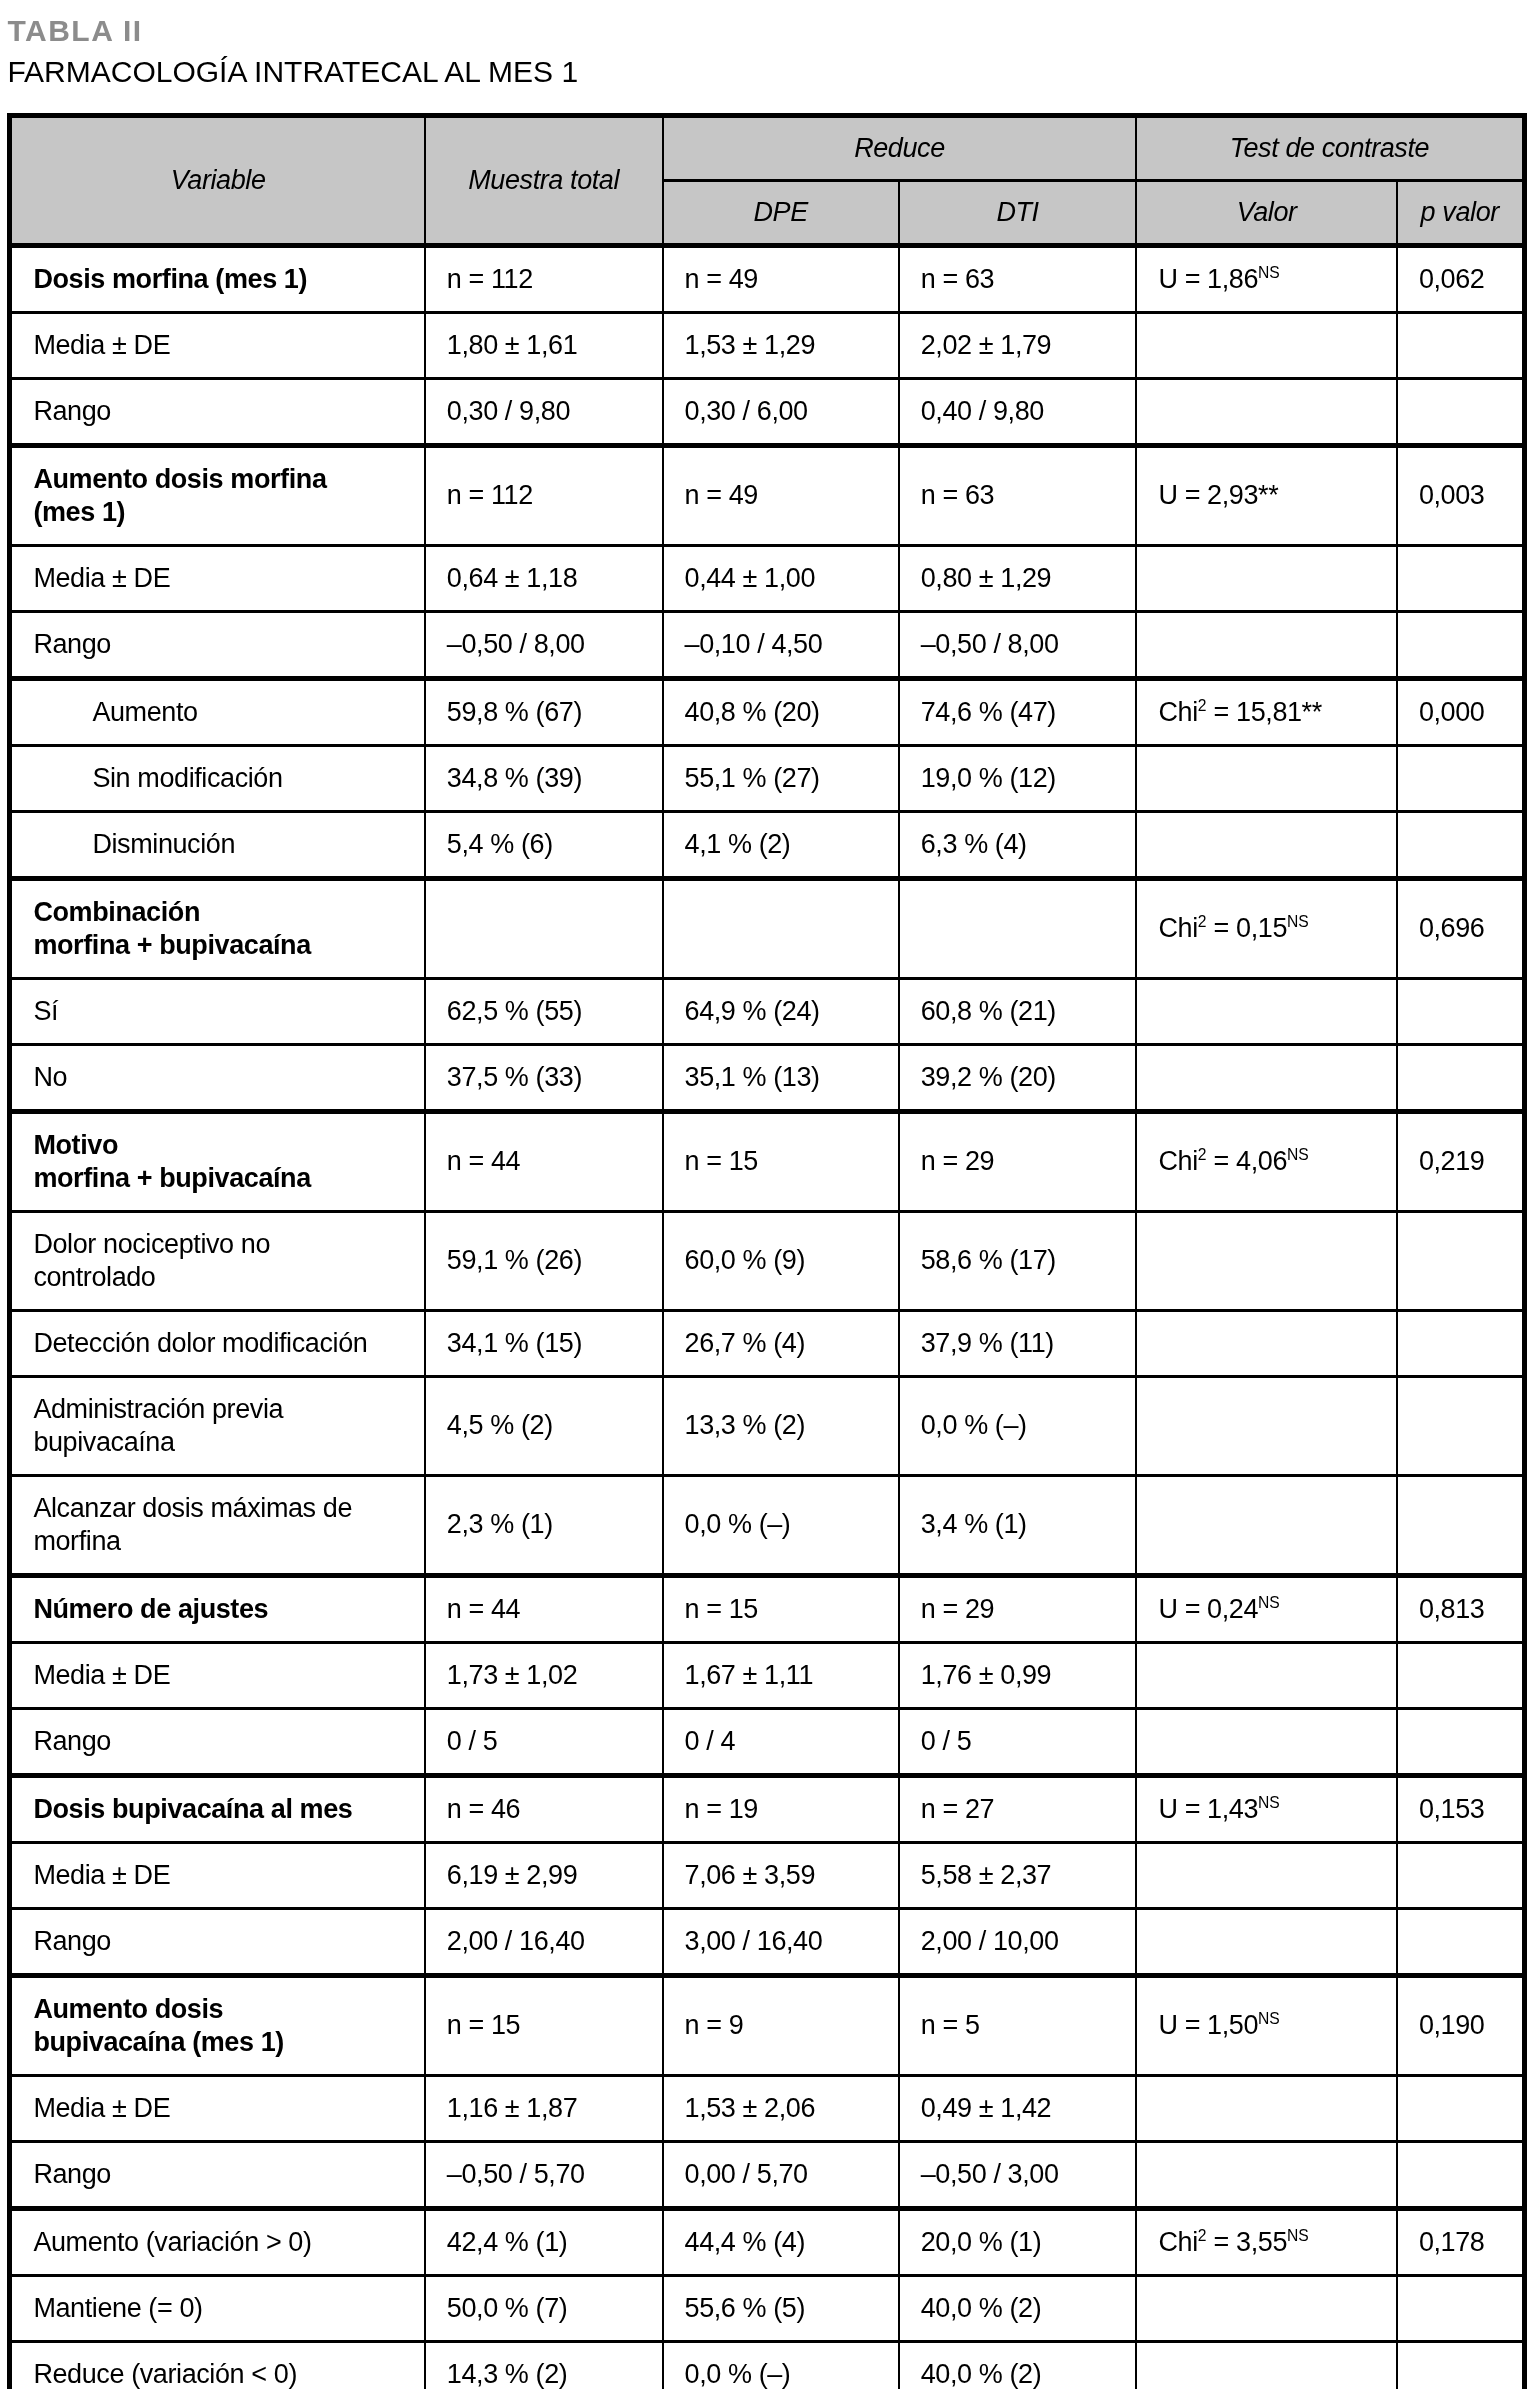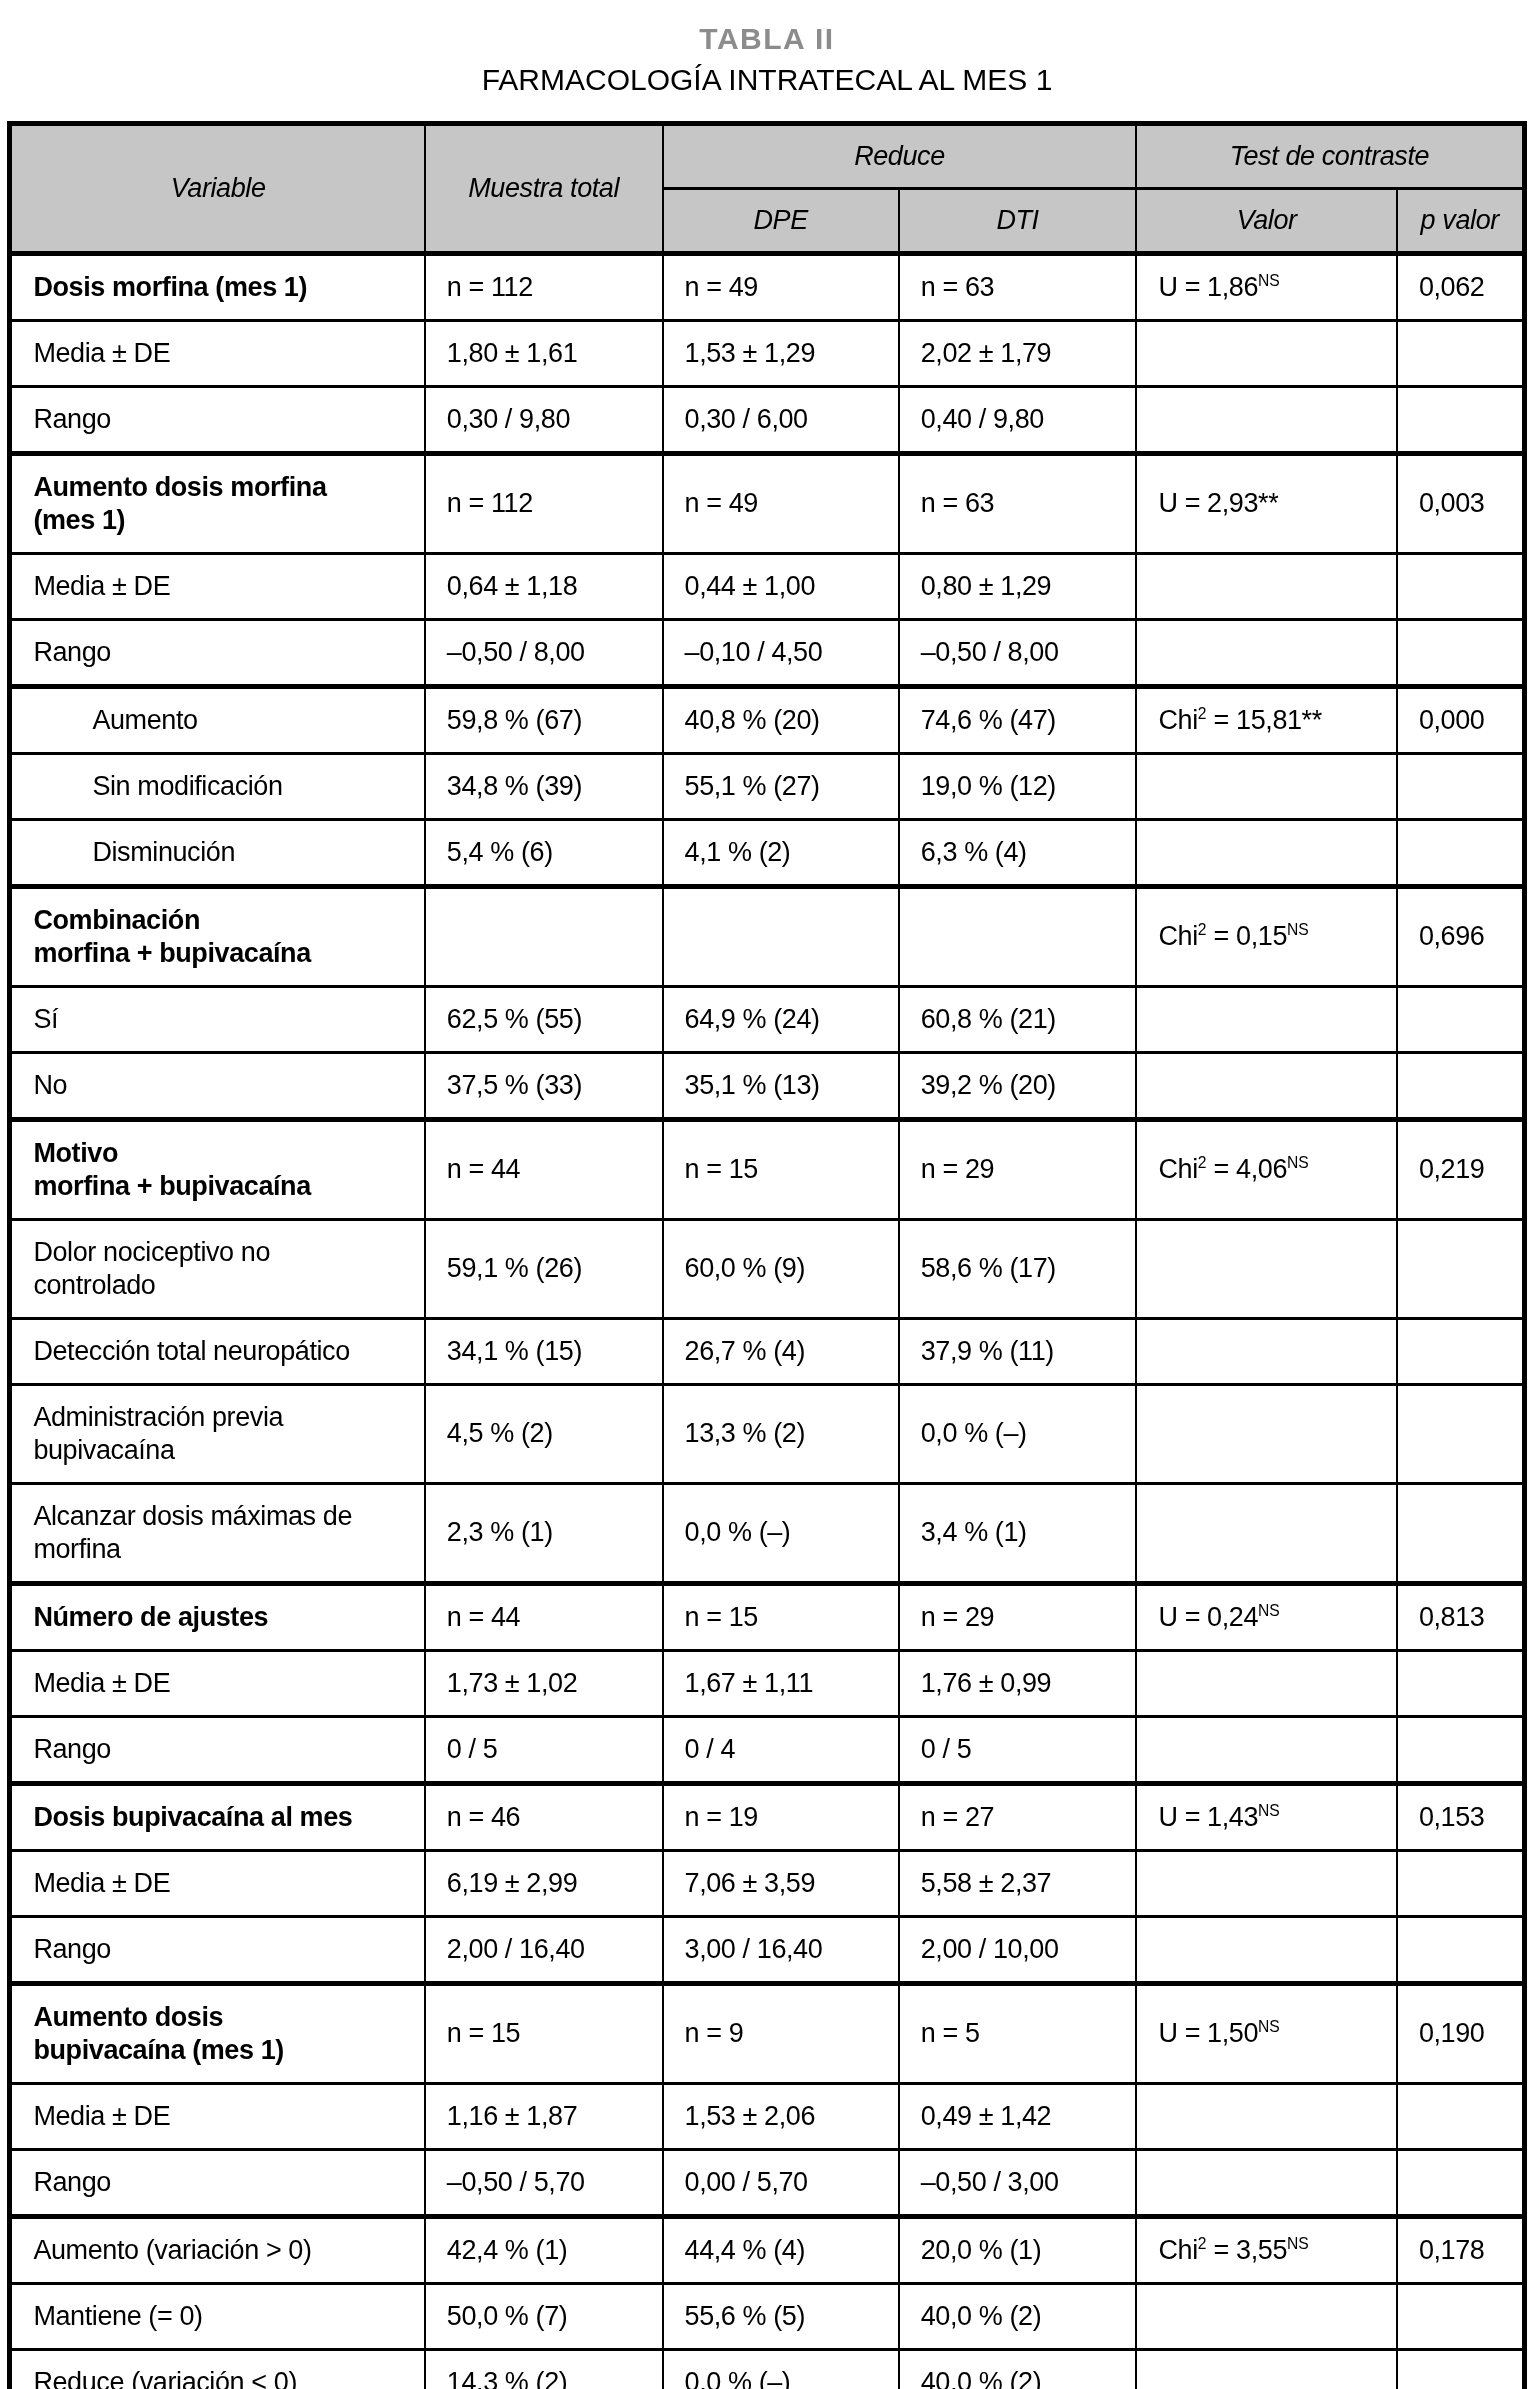--- a/index.html
+++ b/index.html
@@ -9,21 +9,21 @@
   }
   *{box-sizing:border-box;}
   html,body{margin:0;padding:0;background:#ffffff;}
   body{
     width:1534px;
     font-family:"Liberation Sans","DejaVu Sans",sans-serif;
     color:#000;
     letter-spacing:-0.4px;
   }
   .page{padding:13.4px 7.4px 15px 7.4px;}
-  .title-block{text-align:center;margin-top:9px;}
+  .title-block{margin-top:1px;}
   .table-title{
     font-size:30px;font-weight:bold;color:var(--title-gray);
     letter-spacing:1.5px;line-height:1.1;
   }
   .table-subtitle{
     font-size:30px;font-weight:normal;color:#000;
     margin-top:7.4px;line-height:1.1;letter-spacing:0;
   }
   table{
     width:100%;
@@ -199,21 +199,21 @@
         </tr>
         <tr>
           <td class="">Dolor nociceptivo no<br>controlado</td>
           <td>59,1 % (26)</td>
           <td>60,0 % (9)</td>
           <td>58,6 % (17)</td>
           <td></td>
           <td></td>
         </tr>
         <tr>
-          <td class="">Detección total neuropático</td>
+          <td class="">Detección dolor modificación</td>
           <td>34,1 % (15)</td>
           <td>26,7 % (4)</td>
           <td>37,9 % (11)</td>
           <td></td>
           <td></td>
         </tr>
         <tr>
           <td class="">Administración previa<br>bupivacaína</td>
           <td>4,5 % (2)</td>
           <td>13,3 % (2)</td>

